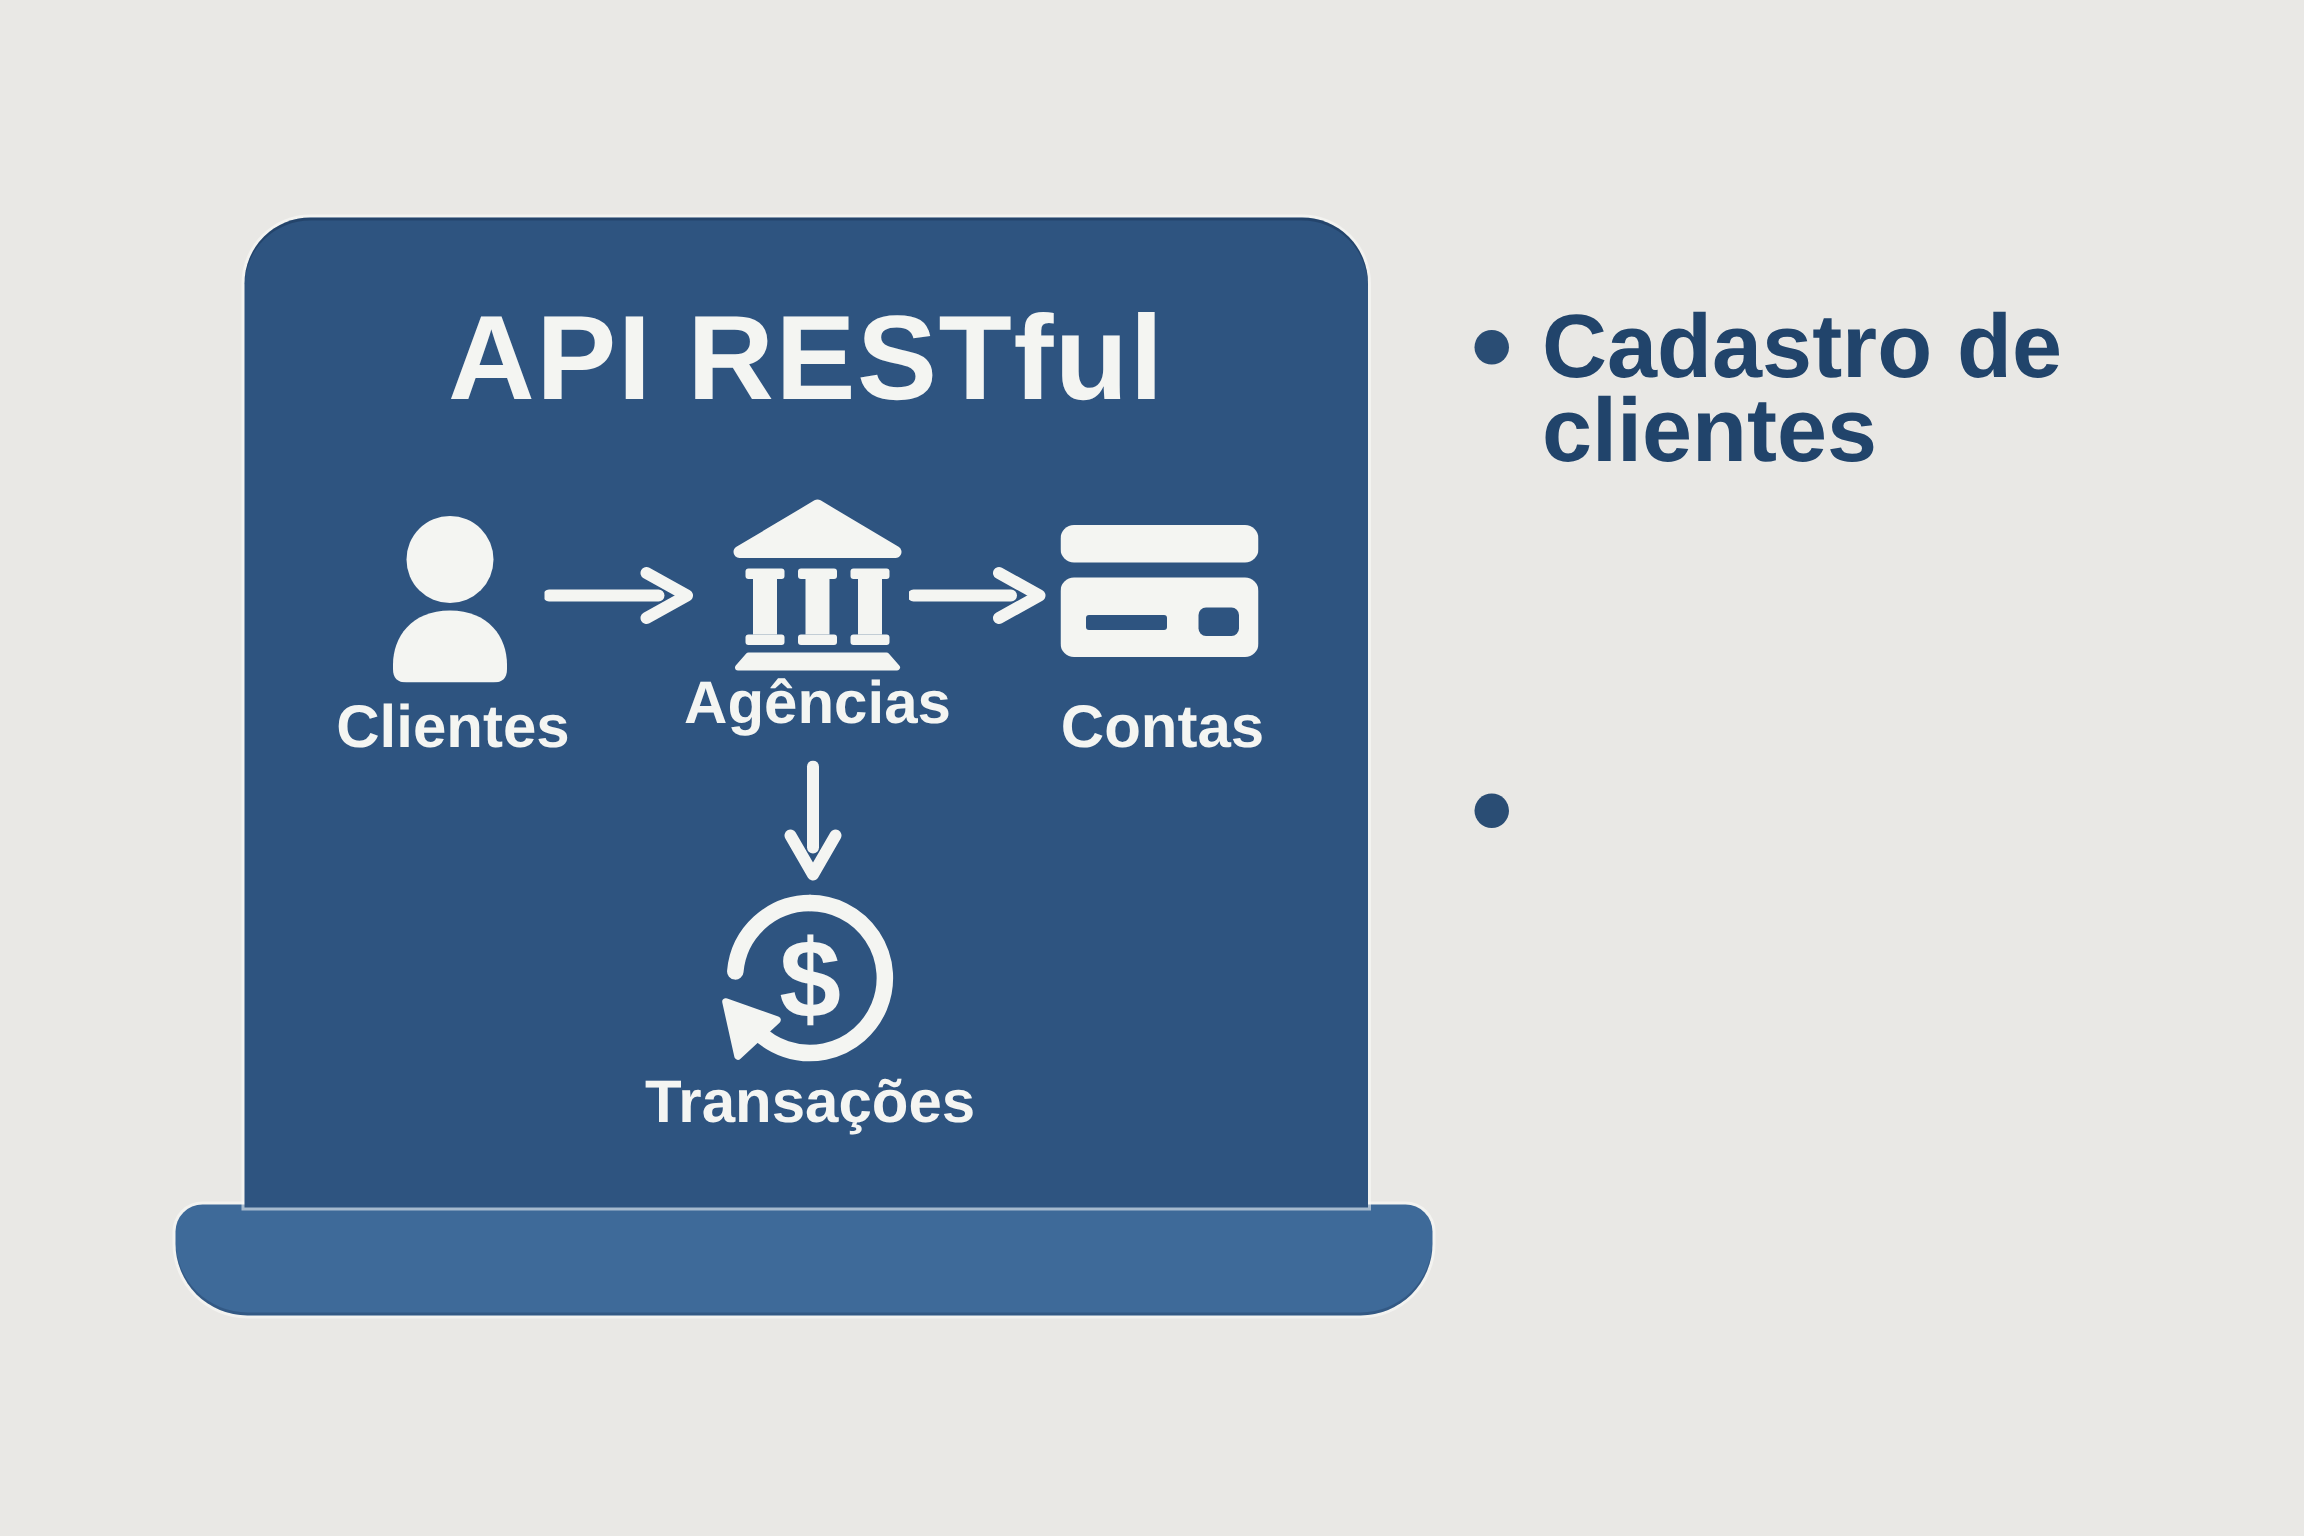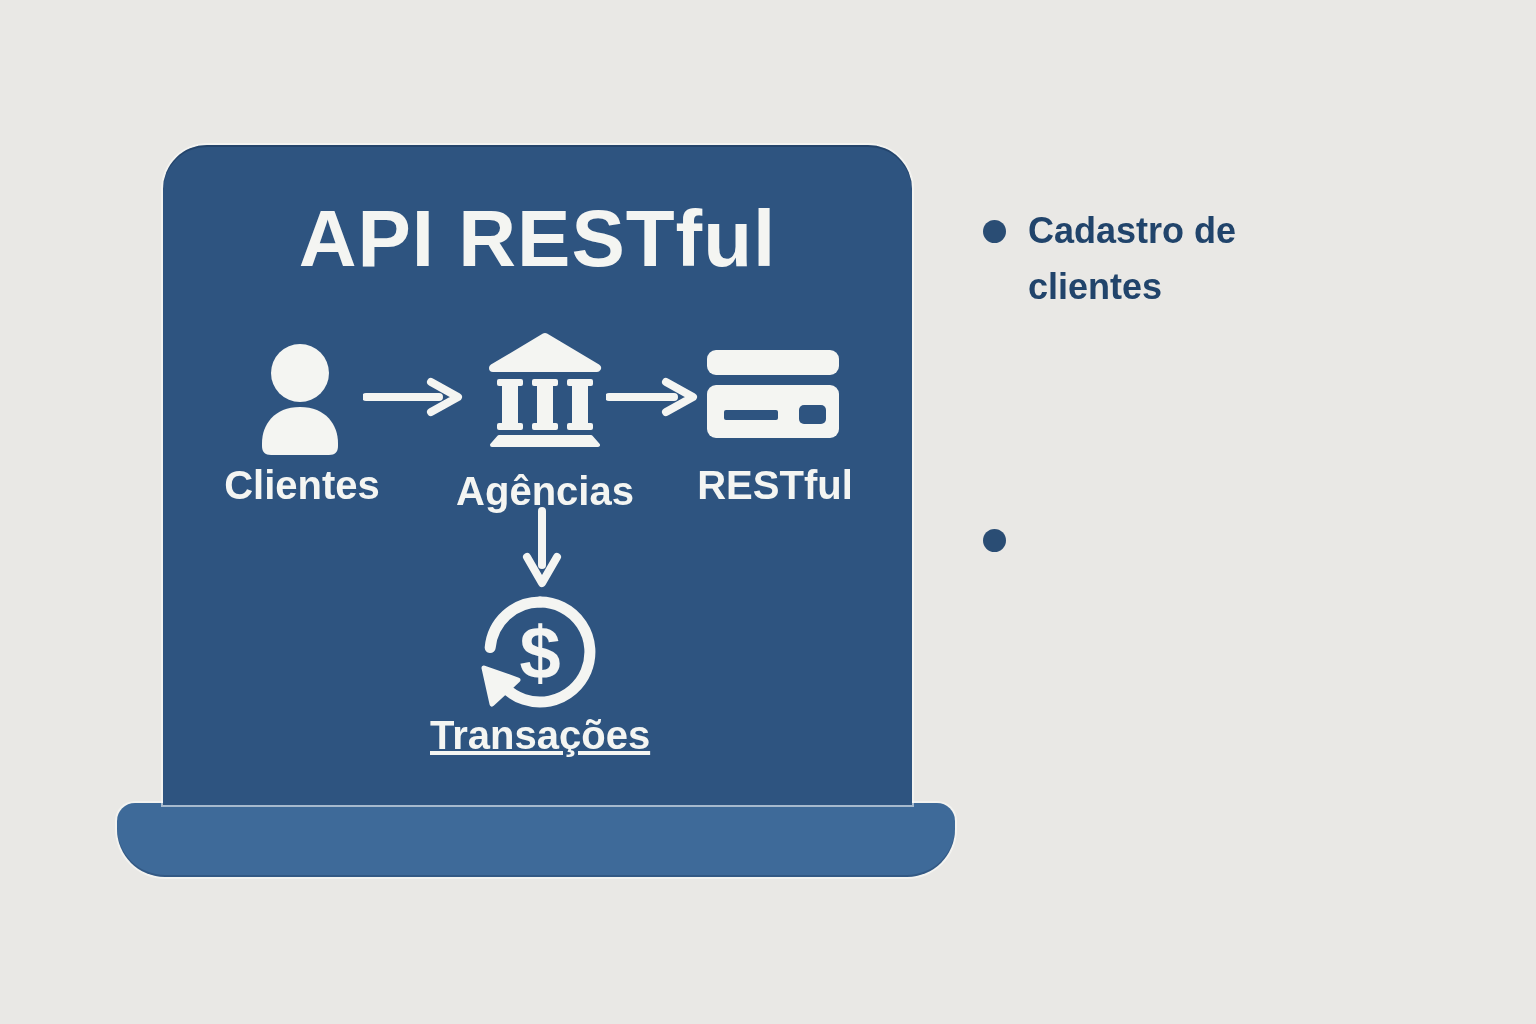--- a/index.html
+++ b/index.html
@@ -52,39 +52,39 @@
   .arrow-down { left: 359px; top: 362px; width: 40px;  height: 82px; }
   .node-label {
     position: absolute;
     width: 220px;
     text-align: center;
     font-size: 40px;
     font-weight: bold;
     color: var(--text_light, #f4f5f2);
   }
   .label-clientes   { left: 29px;  top: 318px; }
-  .label-agencias   { left: 272px; top: 324px; }
+  .label-agencias   { left: 272px; top: 302px; }
   .label-contas     { left: 502px; top: 318px; }
-  .label-transacoes { left: 267px; top: 568px; text-decoration: underline; }
+  .label-transacoes { left: 267px; top: 568px; }
   
   .bullet-item { position: absolute; left: 983px; display: flex; align-items: flex-start; }
   .bullet-item-1 { top: 203px; }
   .bullet-item-2 { top: 356px; }
   .bullet-item-3 { top: 512px; }
   .bullet-item-4 { top: 664px; }
   .bullet-dot {
     flex: none;
     width: 23px; height: 23px;
     margin-top: 17px;
     border-radius: 50%;
     background: var(--bullet_dot, #2a4d74);
   }
   .bullet-text {
     margin-left: 22px;
-    font-size: 36px;
+    font-size: 60px;
     font-weight: bold;
     line-height: 56px;
     color: var(--text_dark, #21446b);
     white-space: pre-line;
   }
   .dollar {
     font-family: "Liberation Sans", sans-serif;
     font-weight: bold;
     font-size: 74px;
     fill: currentColor;
@@ -141,21 +141,21 @@
     </div>
 
     <div class="icon icon-card">
       <svg viewBox="0 0 132 88" xmlns="http://www.w3.org/2000/svg">
         <rect x="0" y="0" width="132" height="25" rx="9" fill="currentColor"></rect>
         <rect x="0" y="35" width="132" height="53" rx="9" fill="currentColor"></rect>
         <rect class="neg" x="17" y="60" width="54" height="10" rx="2"></rect>
         <rect class="neg" x="92" y="55" width="27" height="19" rx="5"></rect>
       </svg>
     </div>
-    <div class="node-label label-contas">RESTful</div>
+    <div class="node-label label-contas">Contas</div>
 
     <div class="arrow arrow-down">
       <svg viewBox="0 0 40 82" xmlns="http://www.w3.org/2000/svg">
         <line x1="20" y1="4" x2="20" y2="58" stroke="currentColor" stroke-width="8" stroke-linecap="round"></line>
         <polyline points="5,50 20,76 35,50" fill="none" stroke="currentColor" stroke-width="8" stroke-linecap="round" stroke-linejoin="round"></polyline>
       </svg>
     </div>
 
     <div class="icon icon-cycle">
       <svg viewBox="0 0 120 120" xmlns="http://www.w3.org/2000/svg">

